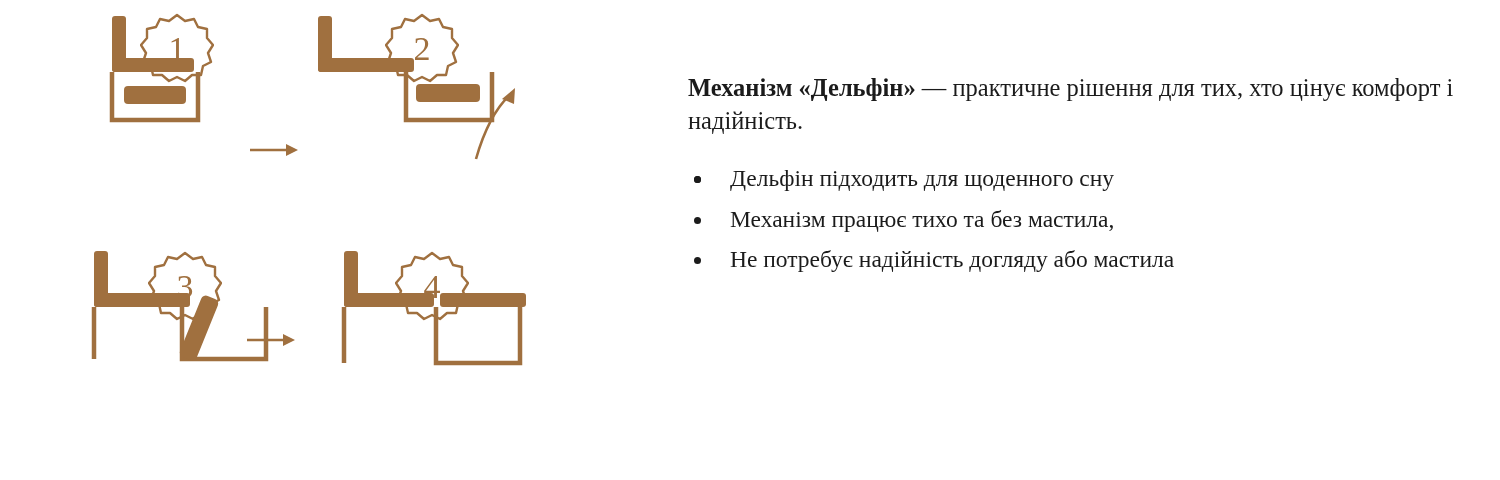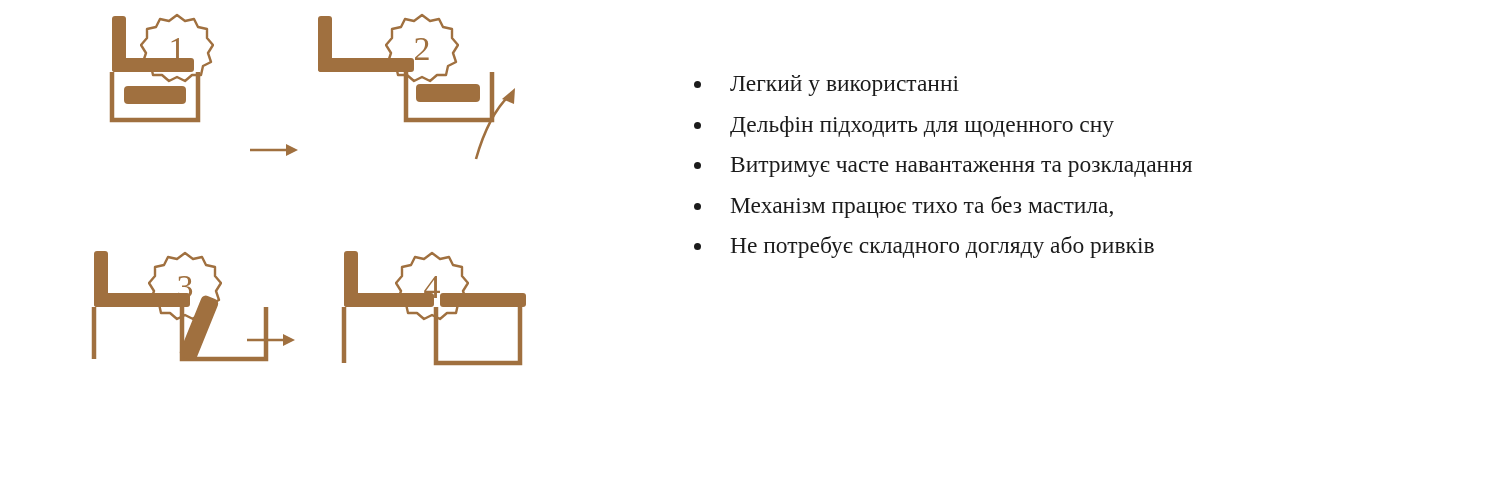--- a/index.html
+++ b/index.html
@@ -217,39 +217,37 @@
         <path d="M14 62 L14 118" fill="none" stroke="#a0703f" stroke-width="4.5"></path>
 
         <path d="M106 62 L106 118 L190 118 L190 62" fill="none" stroke="#a0703f" stroke-width="4.5"></path>
       </svg>
     </div>
 
   </div>
 
   <div class="text-panel">
 
+    <p class="intro">
+      <b>Механізм «Дельфін»</b><span> — </span><span>практичне рішення для тих, хто цінує комфорт і надійність.</span>
+    </p>
 
     <ul class="bullets">
       <li>
         <span class="dot"></span>
-        <span>Легкий у використанні</span>
       </li>
       <li>
         <span class="dot"></span>
         <span>Дельфін підходить для щоденного сну</span>
       </li>
       <li>
         <span class="dot"></span>
-        <span>Витримує часте навантаження та розкладання</span>
-      </li>
-      <li>
-        <span class="dot"></span>
         <span>Механізм працює тихо та без мастила,</span>
       </li>
       <li>
         <span class="dot"></span>
-        <span>Не потребує складного догляду або ривків</span>
+        <span>Не потребує надійність догляду або мастила</span>
       </li>
     </ul>
 
   </div>
 
 </div>
 
 </body></html>

